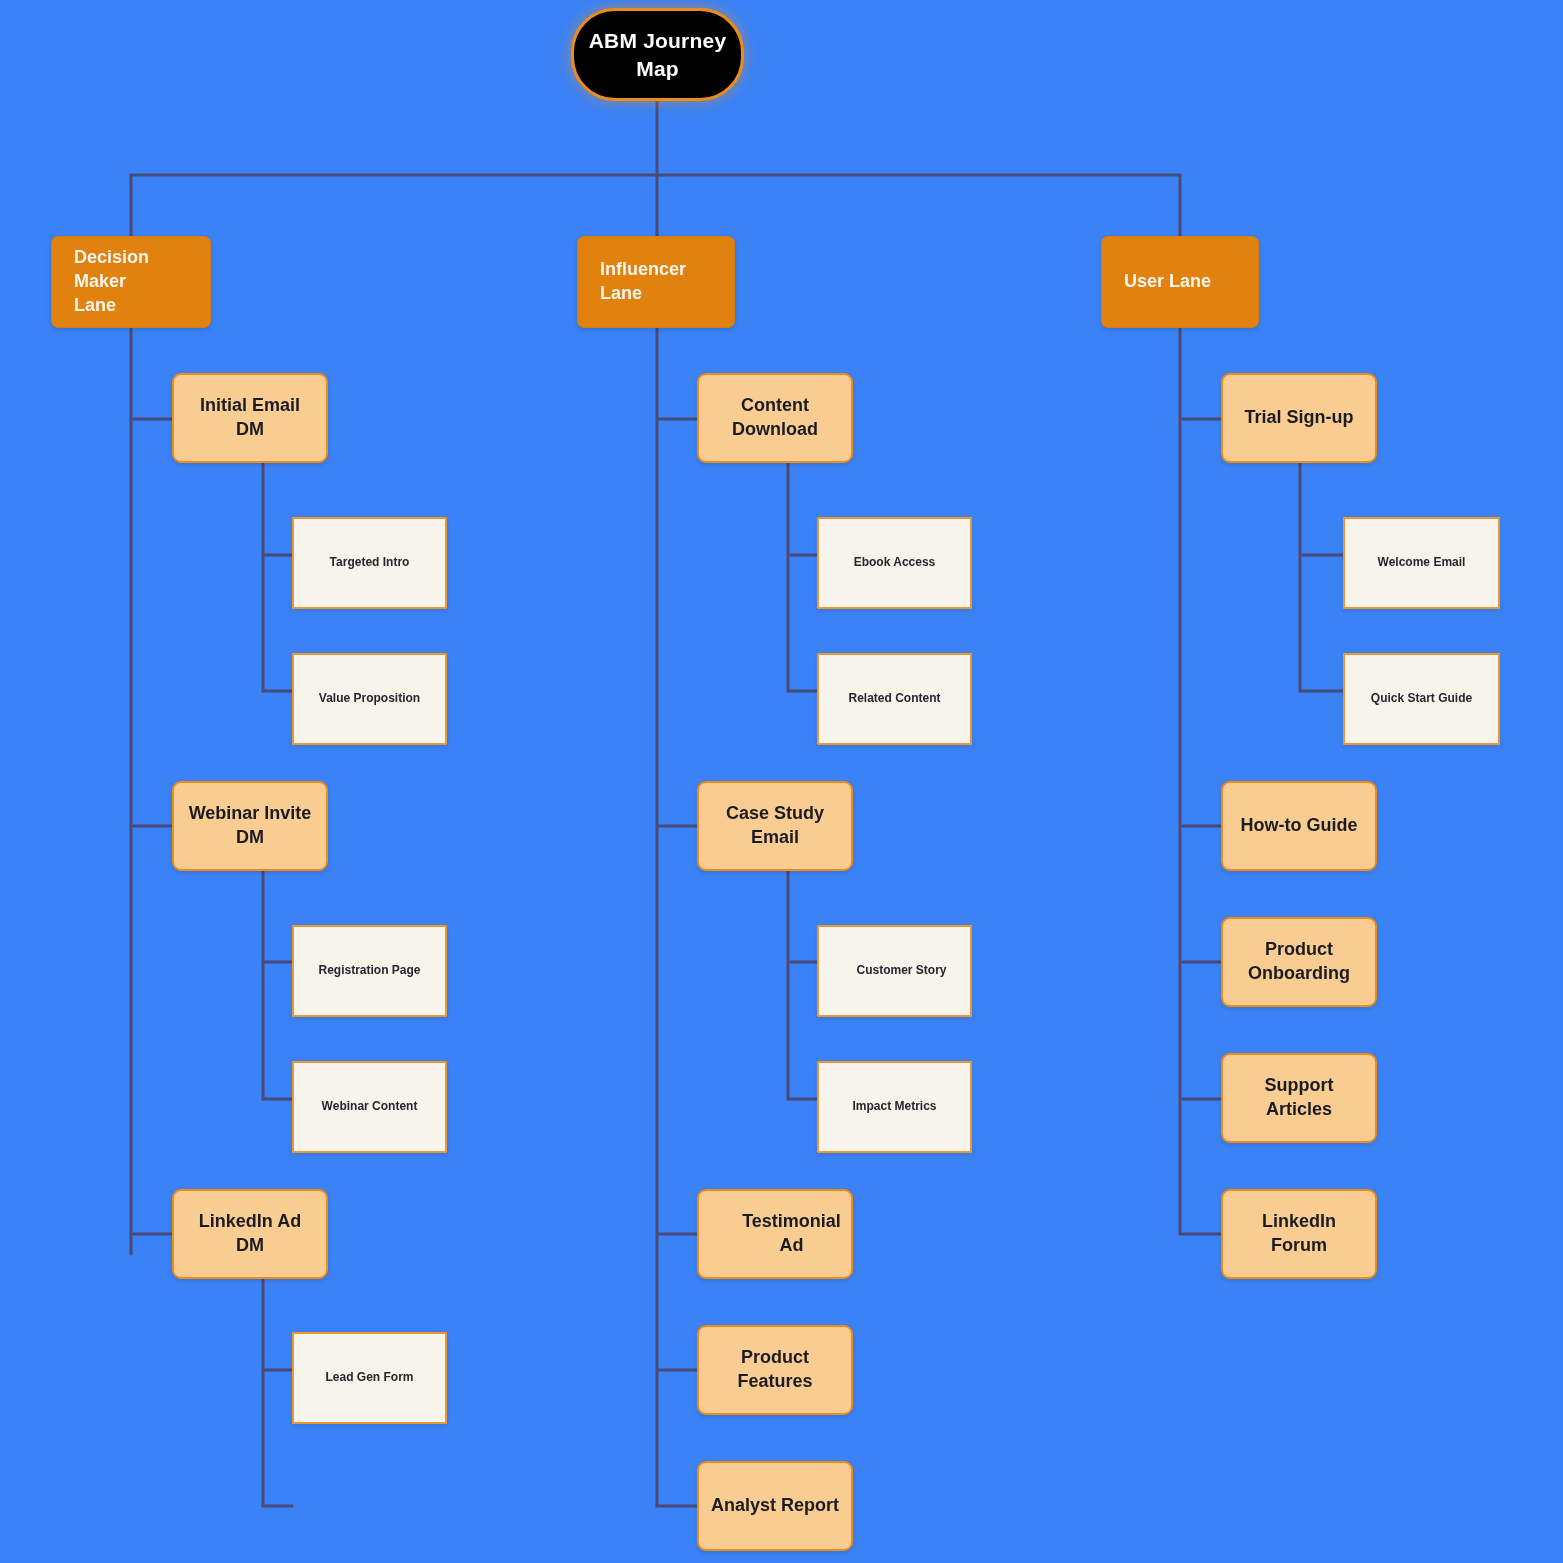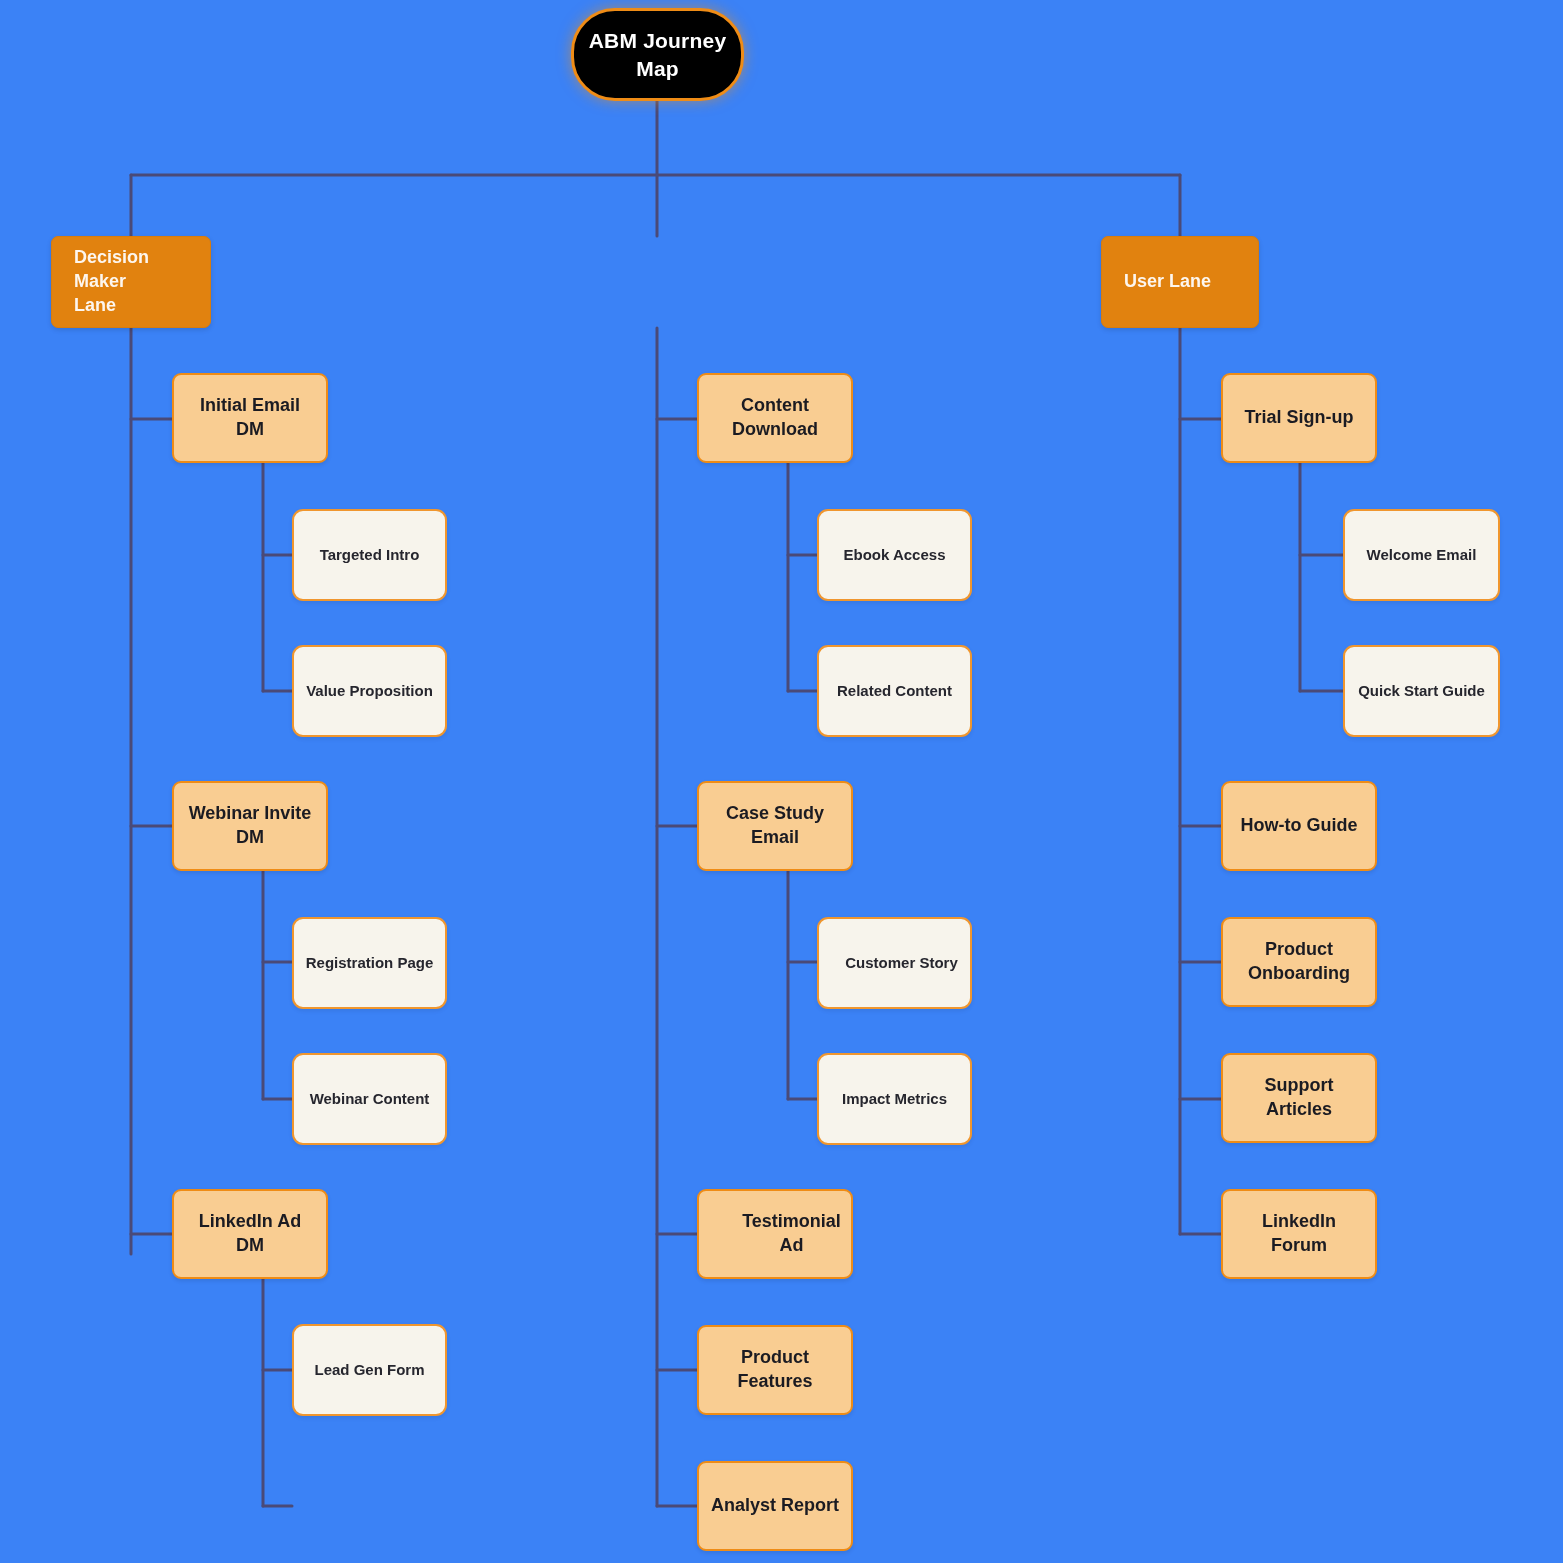--- a/index.html
+++ b/index.html
@@ -72,25 +72,26 @@
     color: #1b1b22;
     font-size: 18px;
     font-weight: 700;
     box-shadow: 0 2px 4px rgba(0,0,0,0.10);
   }
 
   
   .n-leaf {
     background: #f7f4ec;
     border: 2px solid #f0962e;
-    border-radius: 11px;
+    border-radius: 1px;
     color: #26262e;
-    font-size: 15px;
+    font-size: 12px;
     font-weight: 700;
     box-shadow: 0 2px 4px rgba(0,0,0,0.08);
+    margin-top: 8px;
   }
 </style>
 </head>
 <body>
 
 <div id="canvas">
 
   <svg id="wires" viewBox="0 0 1563 1563" xmlns="http://www.w3.org/2000/svg">
     <g fill="none" stroke="#4a4a78" stroke-width="3" stroke-linecap="round" stroke-linejoin="round">
 
@@ -149,20 +150,23 @@
 
   <div class="node n-root" style="left:571px; top:8px; width:173px; height:93px;">
     <span class="node-label">ABM Journey Map</span>
   </div>
 
   <div class="node n-lane" style="left:51px; top:236px; width:160px; height:92px;">
     <span class="node-label">Decision Maker
 Lane</span>
   </div>
 
+  <div class="node n-lane" style="left:577px; top:236px; width:158px; height:92px;">
+    <span class="node-label">Influencer Lane</span>
+  </div>
 
   <div class="node n-lane" style="left:1101px; top:236px; width:158px; height:92px;">
     <span class="node-label">User Lane</span>
   </div>
 
   <div class="node n-step" style="left:172px; top:373px; width:156px; height:90px;">
     <span class="node-label">Initial Email DM</span>
   </div>
   <div class="node n-leaf" style="left:292px; top:509px; width:155px; height:92px;">
     <span class="node-label">Targeted Intro</span>

